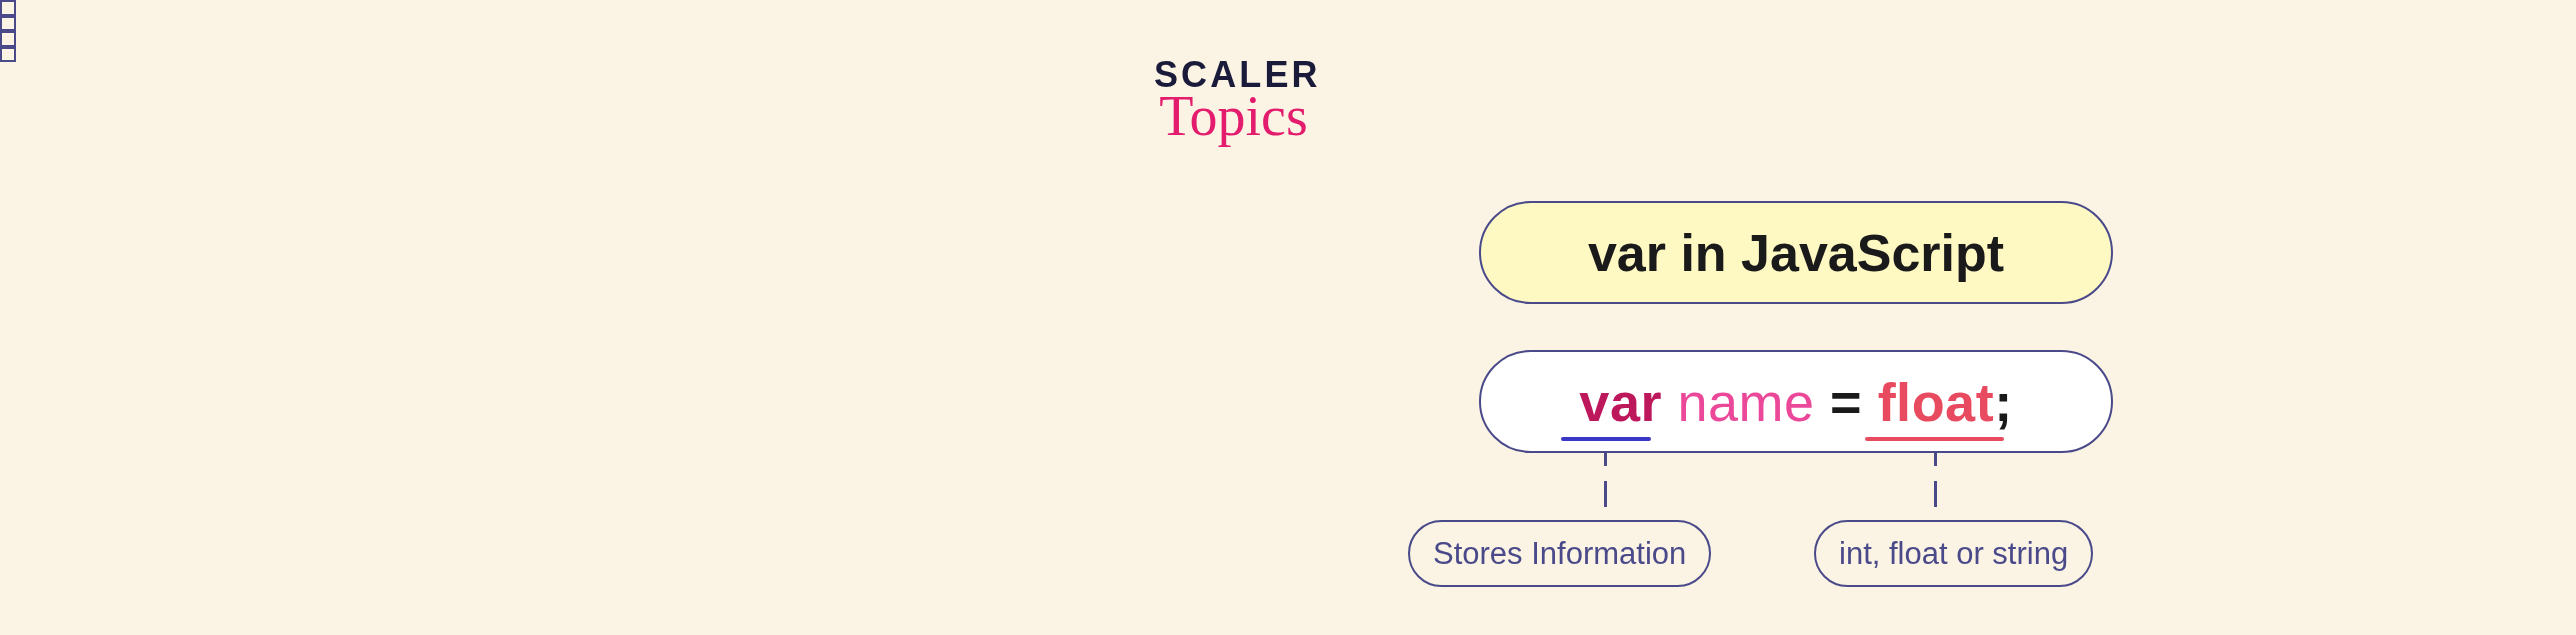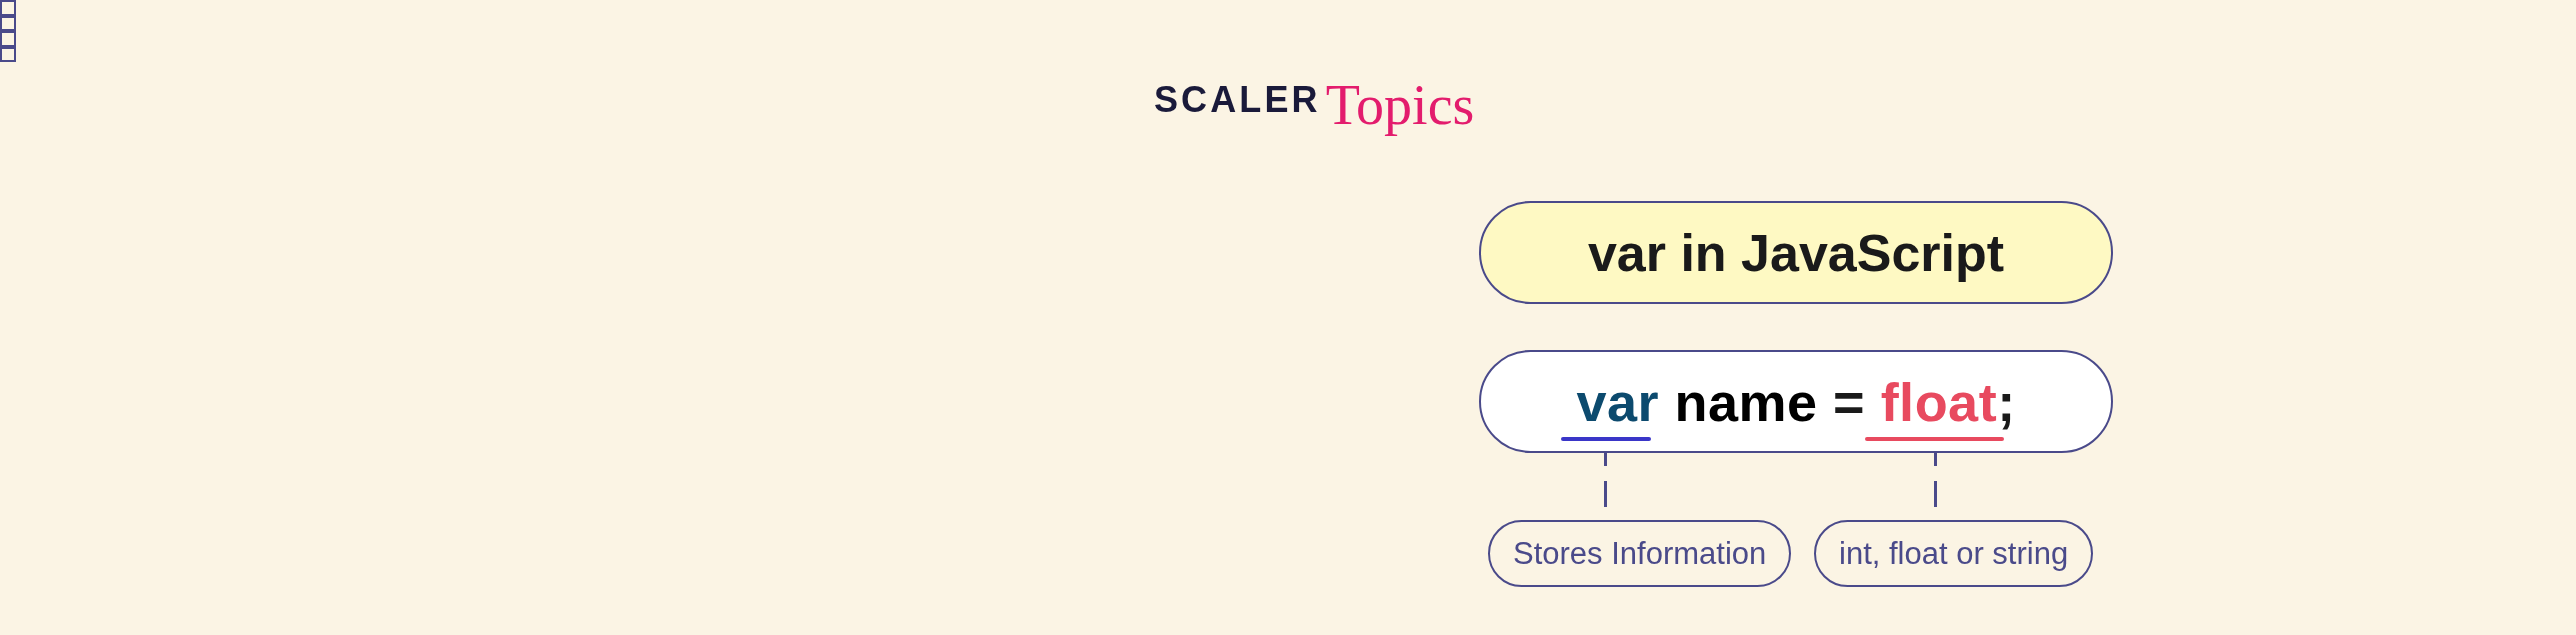--- a/index.html
+++ b/index.html
@@ -9,23 +9,22 @@
     background: #fbf4e4;
     font-family: -apple-system, BlinkMacSystemFont, "Segoe UI", Helvetica, Arial, sans-serif;
     position: relative;
     overflow: hidden;
   }
   .logo {
     position: absolute;
     top: 57px;
     left: 1154px;
     display: flex;
-    flex-direction: row;
+    flex-direction: column;
     align-items: flex-start;
-    margin-top: 25px;
   }
   .logo-scaler {
     font-size: 36px;
     font-weight: 800;
     letter-spacing: 3.1px;
     color: #1a1a3a;
     line-height: 1;
   }
   .logo-topics {
     font-family: "Brush Script MT", cursive;
@@ -65,22 +64,22 @@
     display: flex;
     align-items: center;
     justify-content: center;
   }
   .code-wrap {
     font-size: 54px;
     font-weight: 700;
     letter-spacing: 0.5px;
     white-space: nowrap;
   }
-  .kw-var { color: #0c4a6e; }
-  .kw-name { color: #000000; font-weight: 700; }
+  .kw-var { color: #be185d; }
+  .kw-name { color: #ec4899; font-weight: 400; }
   .kw-eq { color: #1a1a1a; font-weight: 800;}
   .kw-value { color: #e84a5f; }
   .kw-semi { color: #1a1a1a; }
   .underline {
     position: absolute;
     height: 4.1px;
     border-radius: 3.1px;
   }
   .ul-var {
     top: 437px;
@@ -113,21 +112,21 @@
     top: 520px;
     height: 67px;
     background: transparent;
     border: 2.6px solid #4a4a8a;
     border-radius: 36px;
     display: flex;
     align-items: center;
     justify-content: center;
     padding: 0 23px;
   }
-  .label-stores { left: 1488px; }
+  .label-stores { left: 1408px; }
   .label-types { left: 1814px; }
   .label-text {
     font-size: 31px;
     font-weight: 500;
     color: #4a4a8a;
     white-space: nowrap;
   }
 </style>
 </head>
 <body>

